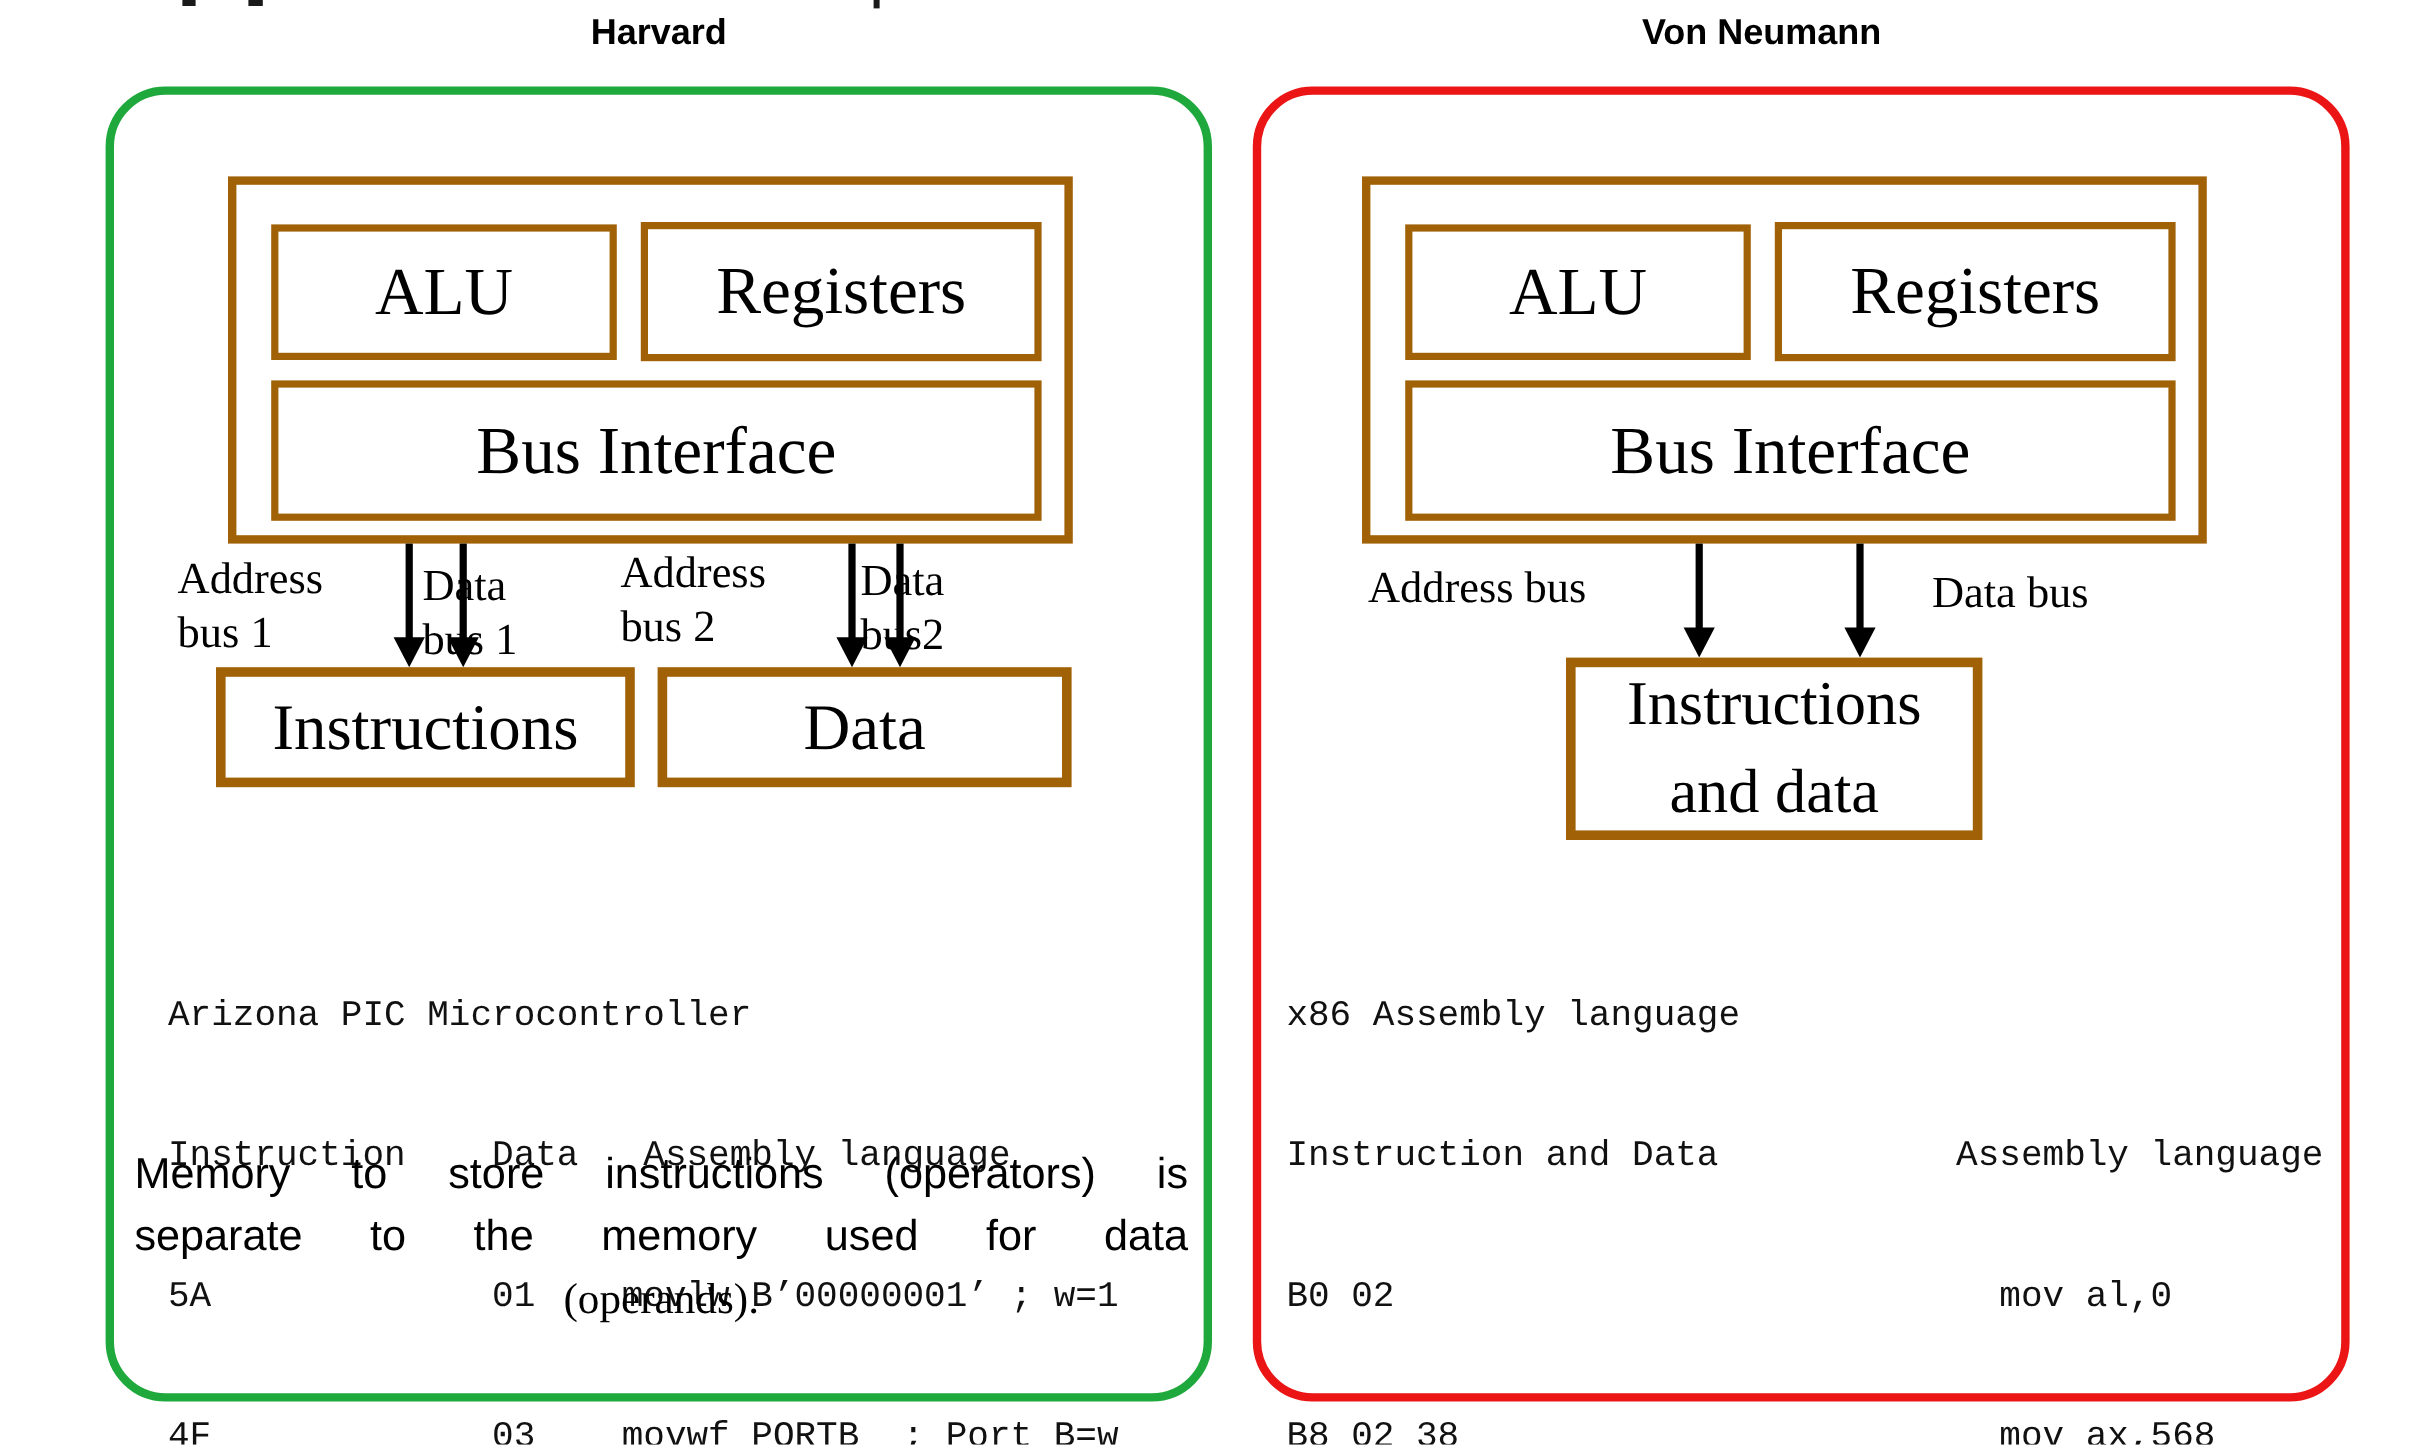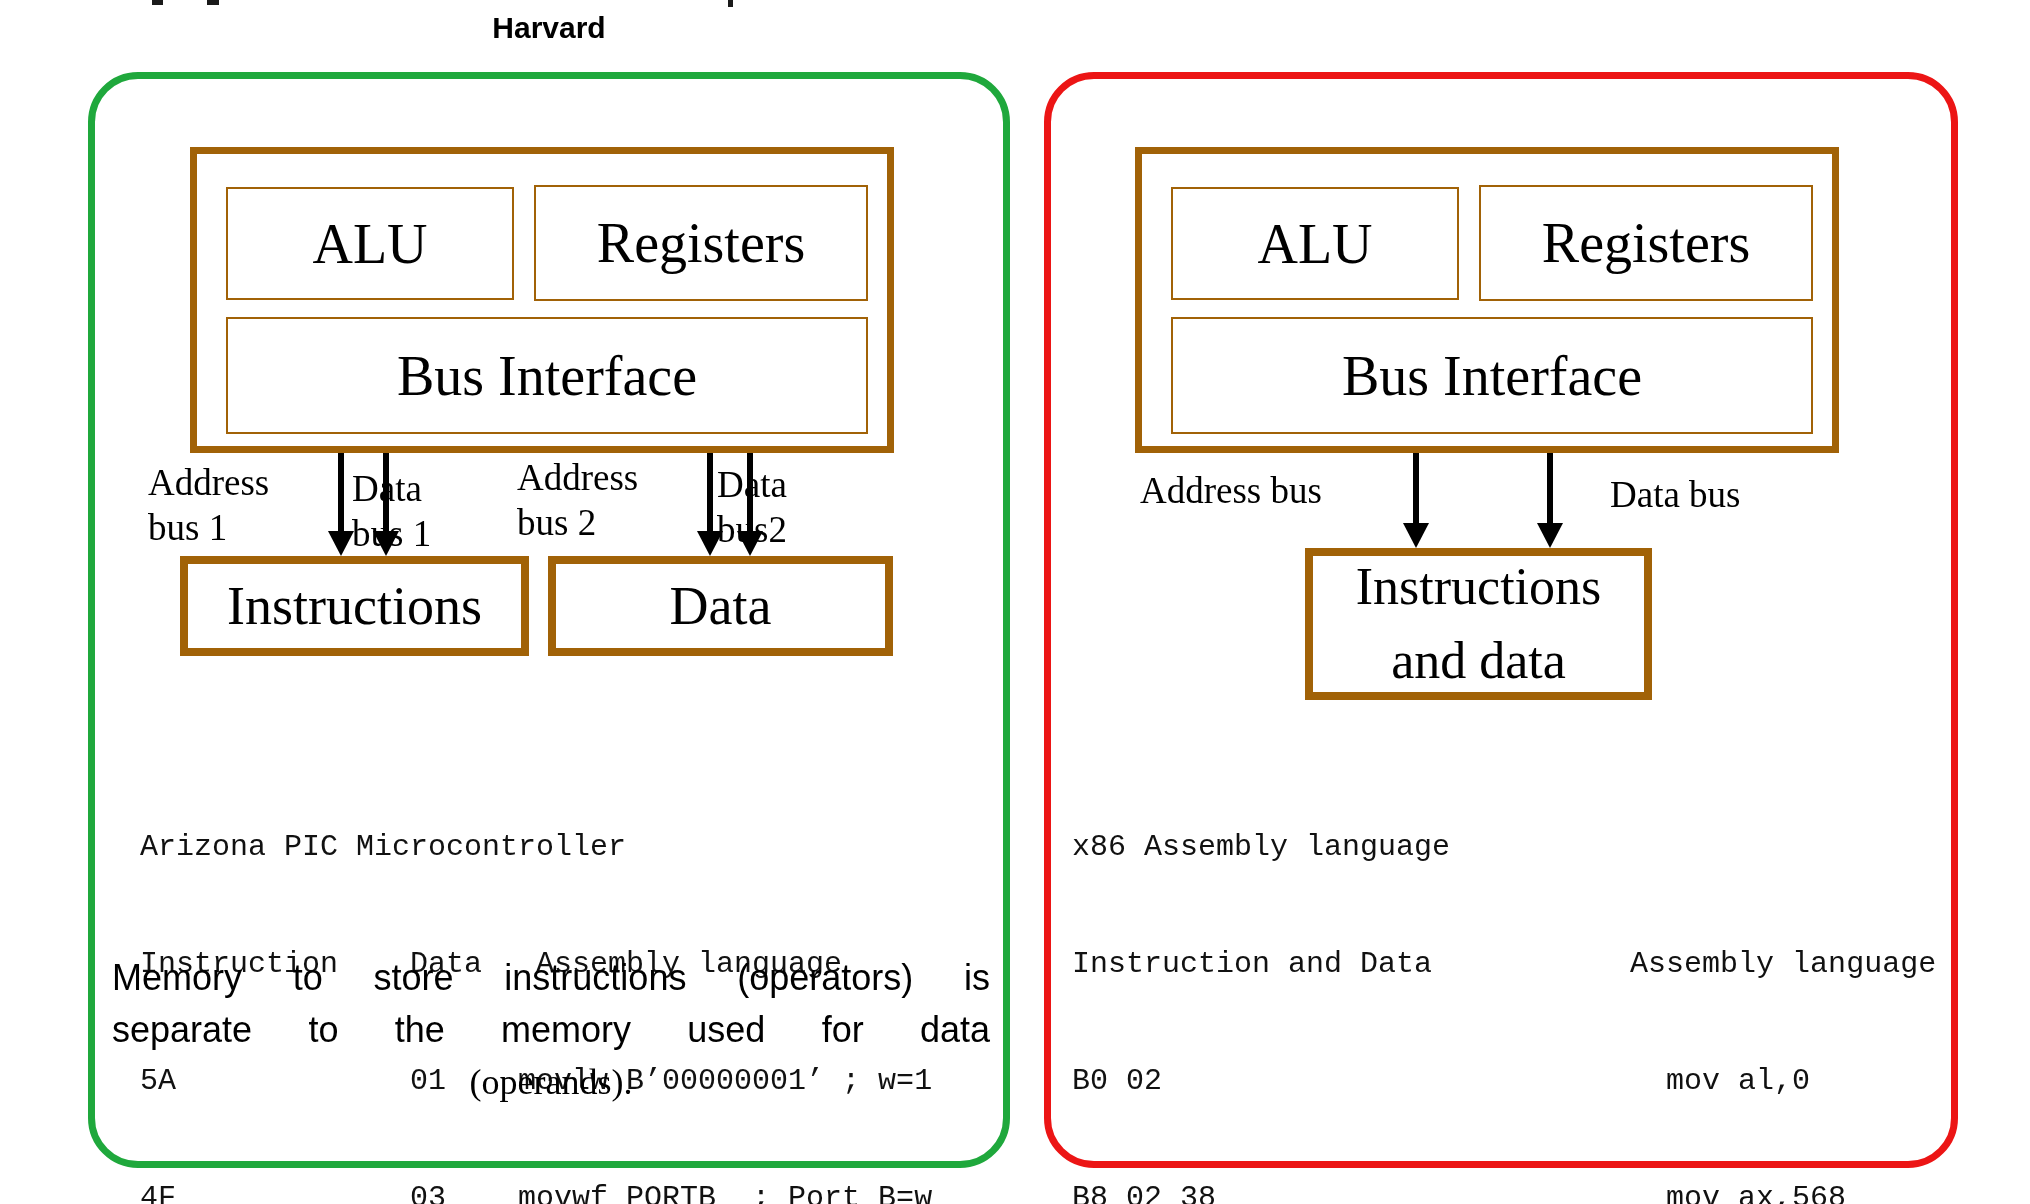--- a/index.html
+++ b/index.html
@@ -20,21 +20,21 @@
   }
   .panel{
     position:absolute;
     border:7px solid #000;
     border-radius:50px;
     box-sizing:border-box;
     background:transparent;
   }
   .box{
     position:absolute;
-    border:2px solid #a16207;
+    border:6px solid #a16207;
     box-sizing:border-box;
     display:flex;align-items:center;justify-content:center;
     text-align:center;
     background:#fff;
     font-family:"Liberation Serif",serif;
     color:#000;
   }
   .cpu{border-width:7px;background:transparent;}
   .mem{border-width:8px;}
   .cpu-label{font-size:56px;}
@@ -72,20 +72,21 @@
 </head>
 <body>
 
 <div class="canvas">
 
   <div class="frag" style="left:152px;width:11px;height:5px"></div>
   <div class="frag" style="left:207px;width:12px;height:5px"></div>
   <div class="frag" style="left:728px;width:5px;height:7px"></div>
 
   <div class="title" style="left:88px;width:922px">Harvard</div>
+  <div class="title" style="left:1007px;width:922px">Von Neumann</div>
 
   <div class="panel" style="left: 88px; top: 72px; width: 922px; height: 1096px; border-color: rgb(31, 168, 60);"></div>
   <div class="panel" style="left: 1044px; top: 72px; width: 914px; height: 1096px; border-color: rgb(236, 21, 21);"></div>
 
   <div class="box cpu" style="left:190px;top:147px;width:704px;height:306px"></div>
   <div class="box cpu-label" style="left:226px;top:187px;width:288px;height:113px">
     <span>ALU</span>
   </div>
   <div class="box cpu-label" style="left:534px;top:185px;width:334px;height:116px">
     <span>Registers</span>

